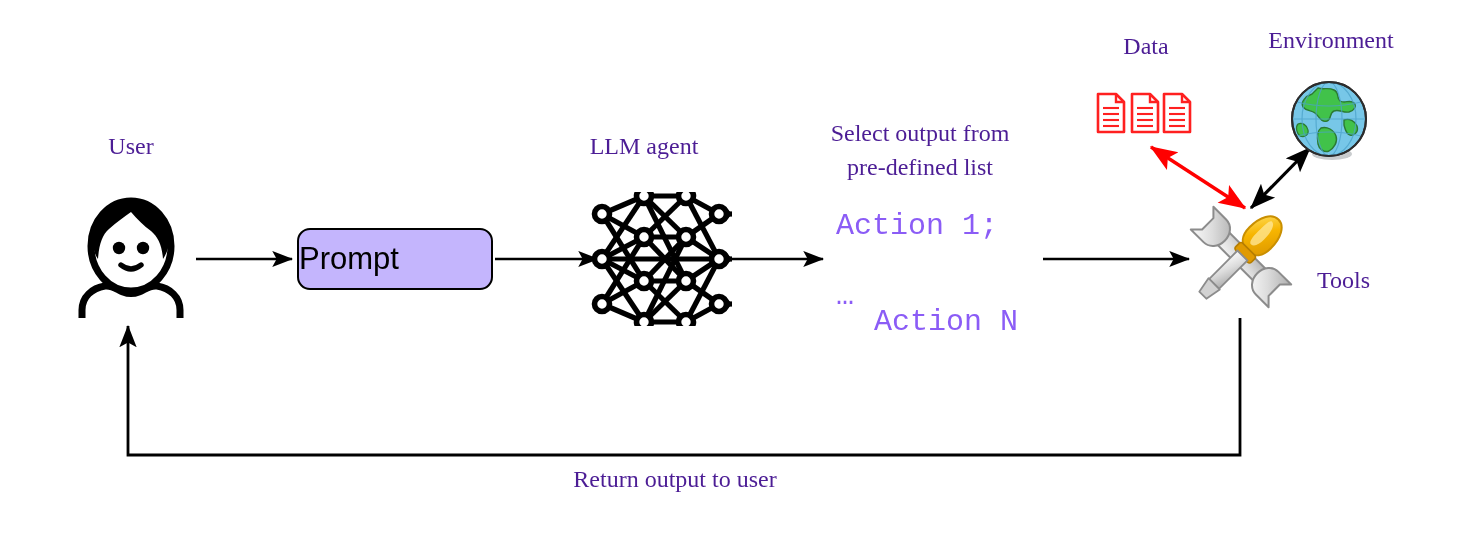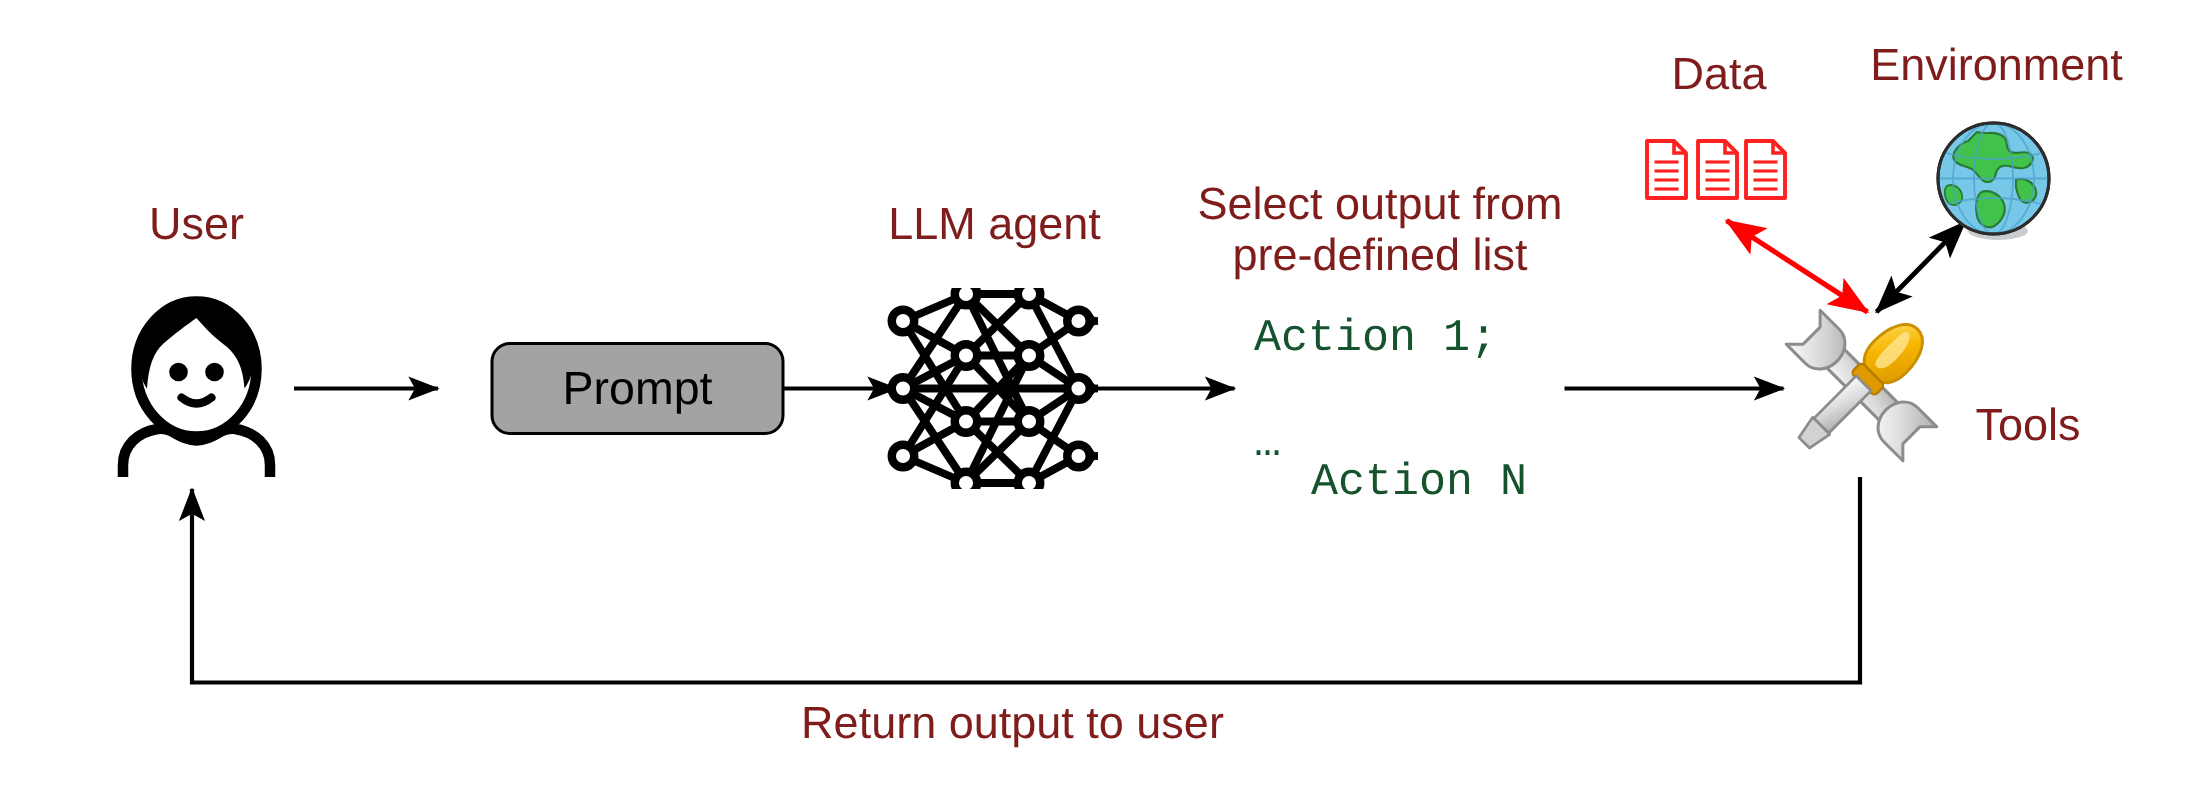--- a/index.html
+++ b/index.html
@@ -8,48 +8,47 @@
     font-family:"Liberation Sans", sans-serif;
     color:#000000;
     position:relative;
     overflow:hidden;
   }
   #stage{position:absolute;left:0;top:0;width:1472px;height:534px;}
   #wires{position:absolute;left:0;top:0;width:1472px;height:534px;pointer-events:none;}
 
   .lbl{
     position:absolute;
-    font-family:Liberation Sans, sans-serif;
-    font-size:30px;
+    font-family:Liberation Serif, serif;
+    font-size:24px;
     line-height:1.14;
-    color:#7f1d1d;
+    color:#4c1d95;
     white-space:pre;
   }
   .lbl.center{transform:translateX(-50%);text-align:center;}
 
   .mono{
     position:absolute;
     font-family:"Liberation Mono","DejaVu Sans Mono",monospace;
     font-size:30px;
     line-height:35px;
-    color:#14532d;
+    color:#8b5cf6;
     white-space:pre;
   }
 
   
   #prompt-box{
     position:absolute;
     left:297px;top:228px;
     width:196px;height:62px;
     border:2.4px solid #000;
     border-radius:13px;
-    background:#a3a3a3;
-    display:flex;align-items:center;justify-content:center;
+    background:#c4b5fd;
+    display:flex;align-items:center;
     box-sizing:border-box;
-    margin-left:30px;
   }
   #prompt-box span{font-size:31px;font-family:"Liberation Sans",sans-serif;}
 
   .iconbox{position:absolute;}
 </style>
 </head>
 <body>
 
 <div id="stage">
 
@@ -102,21 +101,21 @@
 
       <path d="M10,125 L10,117 C10,104 20,95 33,93 C40,92 44,96 51,99
                C56,101 62,101 67,99 C74,96 78,92 85,93 C98,95 108,104 108,117 L108,125" fill="none" stroke="#000" stroke-width="7" stroke-linecap="round"></path>
     </svg>
   </div>
 
   <div id="prompt-box">
     <span>Prompt</span>
   </div>
 
-  <div class="lbl center" style="left:663px;top:133px;">LLM agent</div>
+  <div class="lbl center" style="left:644px;top:133px;">LLM agent</div>
 
   <div class="iconbox" style="left:586px;top:192px;width:146px;height:134px;">
     <svg width="146" height="134" viewBox="0 0 146 134">
       <g stroke="#000" stroke-width="5.2" fill="none">
 
         <line x1="16" y1="22" x2="58" y2="4"></line>
         <line x1="16" y1="22" x2="58" y2="45"></line>
         <line x1="16" y1="22" x2="58" y2="89"></line>
         <line x1="16" y1="67" x2="58" y2="4"></line>
         <line x1="16" y1="67" x2="58" y2="45"></line>

